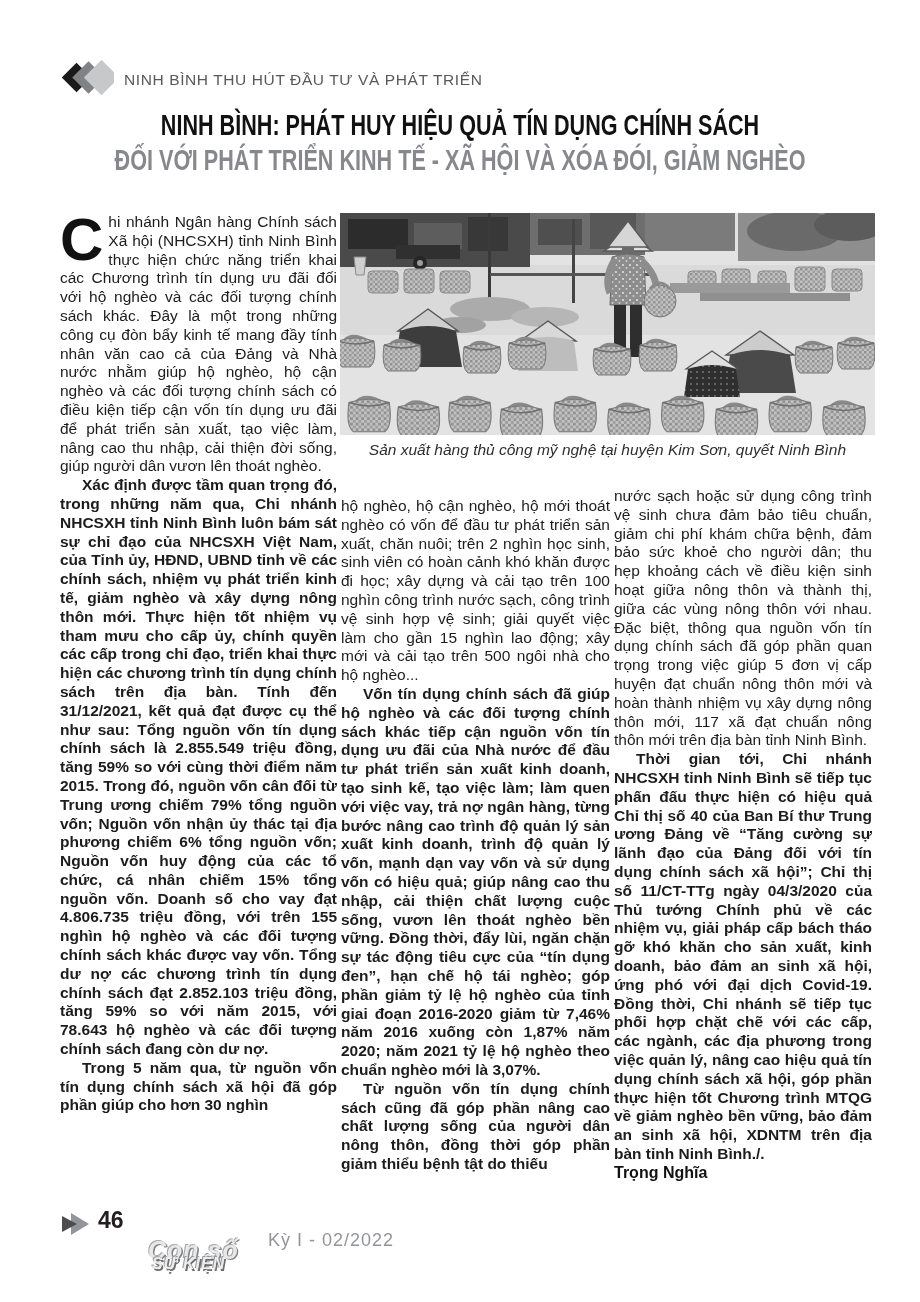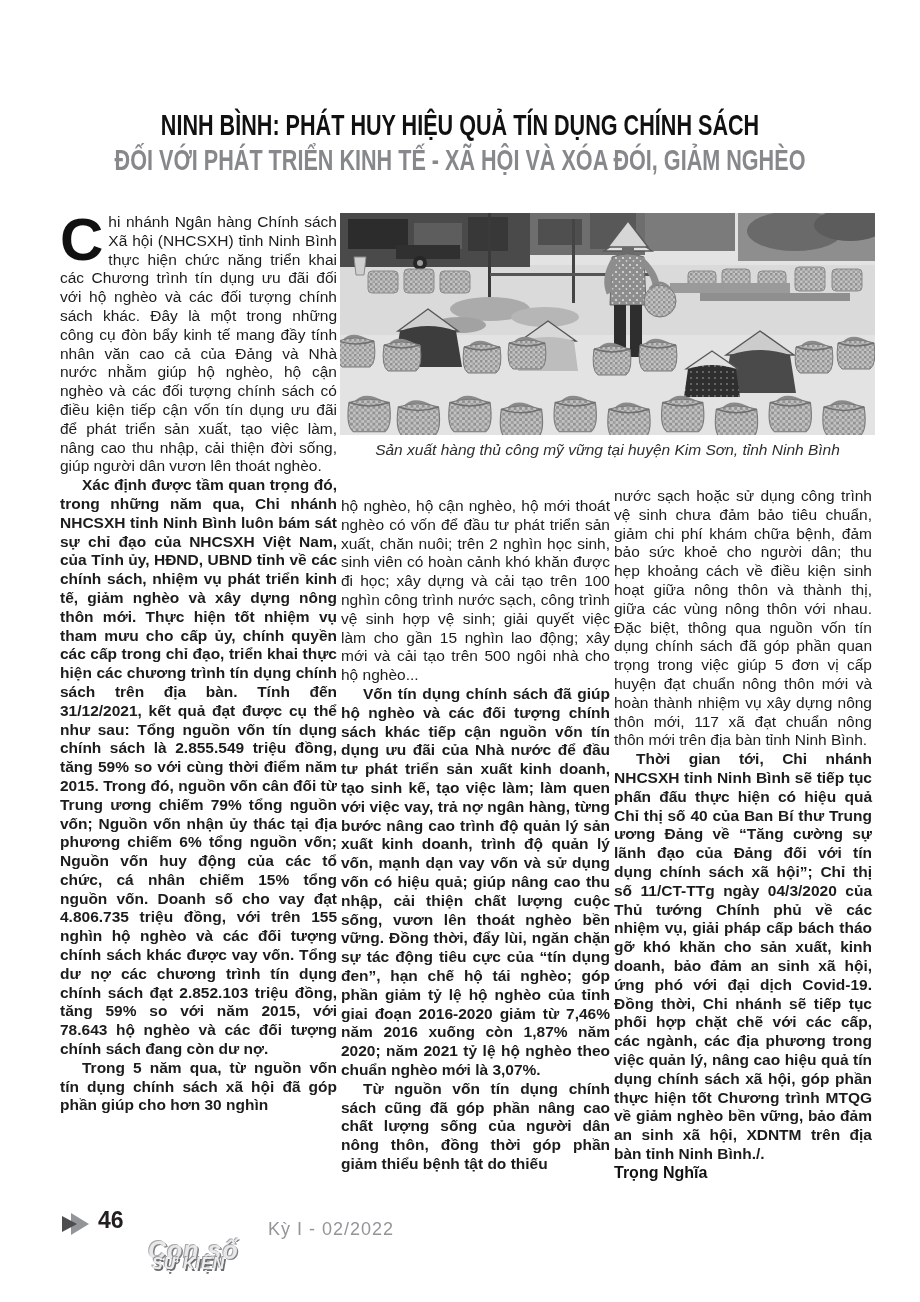--- a/index.html
+++ b/index.html
@@ -33,27 +33,37 @@
 
   
   .footer{position:absolute;left:62px;top:1203px;width:796px;height:52px;}
   .page-arrow{position:absolute;left:0;top:10px;}
   .page-num{position:absolute;left:36px;top:4px;font-size:23px;font-weight:bold;color:#231f20;}
   .logo{position:absolute;left:86px;top:-4px;font-style:italic;font-weight:bold;line-height:1;}
   .logo .l1{display:block;font-size:25px;color:#e8e8e8;letter-spacing:1px;
             text-shadow:1.4px 1.4px 0 #808285,-1px -1px 0 #a7a9ac;margin-top:39px;}
   .logo .l2{display:block;margin-top:-7px;padding-left:4px;font-size:16px;color:#ececec;letter-spacing:1px;
             text-shadow:1.6px 1.6px 0 #6d6e71,-1px -1px 0 #9a9c9e;}
-  .issue{position:absolute;left:206px;top:16px;font-size:18px;color:#939598;letter-spacing:1px;}
+  .issue{position:absolute;left:206px;top:27px;font-size:18px;color:#939598;letter-spacing:1px;}
 </style>
 </head>
 <body>
 
 <div class="page">
 
+  <div class="kicker">
+    <span>
+      <svg width="52" height="36" viewBox="0 0 52 36" aria-hidden="true">
+        <rect x="4" y="7" width="21" height="21" transform="rotate(45 14.5 17.5)" fill="#1a1a1a"></rect>
+        <rect x="15" y="6" width="23" height="23" transform="rotate(45 26.5 17.5)" fill="#808285"></rect>
+        <rect x="27" y="5" width="25" height="25" transform="rotate(45 39.5 17.5)" fill="#c7c8ca"></rect>
+      </svg>
+    </span>
+    <span class="kicker-text">NINH BÌNH THU HÚT ĐẦU TƯ VÀ PHÁT TRIỂN</span>
+  </div>
 
   <div class="title-line title-1">NINH BÌNH: PHÁT HUY HIỆU QUẢ TÍN DỤNG CHÍNH SÁCH</div>
   <div class="title-line title-2">ĐỐI VỚI PHÁT TRIỂN KINH TẾ - XÃ HỘI VÀ XÓA ĐÓI, GIẢM NGHÈO</div>
 
   <div class="photo">
     <svg width="535" height="222" viewBox="0 0 535 222" aria-hidden="true">
       <defs>
         <pattern id="weave" width="5" height="5" patternUnits="userSpaceOnUse">
           <rect width="5" height="5" fill="#c2c2c2"></rect>
           <rect width="2.5" height="2.5" fill="#929292"></rect>
@@ -163,21 +173,21 @@
         <use href="#bk" x="140" y="124"></use>
         <use href="#bk" x="188" y="118"></use>
         <use href="#bk" x="236" y="124"></use>
         <use href="#bk" x="284" y="118"></use>
         <use href="#bk" x="332" y="124"></use>
         <use href="#bk" x="380" y="118"></use>
         <use href="#bk" x="428" y="122"></use>
       </g>
     </svg>
   </div>
-  <div class="caption">Sản xuất hàng thủ công mỹ vững tại huyện Kim Sơn, tỉnh Ninh Bình</div>
+  <div class="caption">Sản xuất hàng thủ công mỹ nghệ tại huyện Kim Sơn, quyết Ninh Bình</div>
 
   <div class="col" id="col1">
     <p><span class="dropcap">C</span><span>hi nhánh Ngân hàng Chính sách Xã hội (NHCSXH) tỉnh Ninh Bình thực hiện chức năng triển khai các Chương trình tín dụng ưu đãi đối với hộ nghèo và các đối tượng chính sách khác. Đây là một trong những công cụ đòn bẩy kinh tế mang đầy tính nhân văn cao cả của Đảng và Nhà nước nhằm giúp hộ nghèo, hộ cận nghèo và các đối tượng chính sách có điều kiện tiếp cận vốn tín dụng ưu đãi để phát triển sản xuất, tạo việc làm, nâng cao thu nhập, cải thiện đời sống, giúp người dân vươn lên thoát nghèo.</span></p>
     <p class="indent">Xác định được tầm quan trọng đó, trong những năm qua, Chi nhánh NHCSXH tỉnh Ninh Bình luôn bám sát sự chỉ đạo của NHCSXH Việt Nam, của Tỉnh ủy, HĐND, UBND tỉnh về các chính sách, nhiệm vụ phát triển kinh tế, giảm nghèo và xây dựng nông thôn mới. Thực hiện tốt nhiệm vụ tham mưu cho cấp ủy, chính quyền các cấp trong chỉ đạo, triển khai thực hiện các chương trình tín dụng chính sách trên địa bàn. Tính đến 31/12/2021, kết quả đạt được cụ thể như sau: Tổng nguồn vốn tín dụng chính sách là 2.855.549 triệu đồng, tăng 59% so với cùng thời điểm năm 2015. Trong đó, nguồn vốn cân đối từ Trung ương chiếm 79% tổng nguồn vốn; Nguồn vốn nhận ủy thác tại địa phương chiếm 6% tổng nguồn vốn; Nguồn vốn huy động của các tổ chức, cá nhân chiếm 15% tổng nguồn vốn. Doanh số cho vay đạt 4.806.735 triệu đồng, với trên 155 nghìn hộ nghèo và các đối tượng chính sách khác được vay vốn. Tổng dư nợ các chương trình tín dụng chính sách đạt 2.852.103 triệu đồng, tăng 59% so với năm 2015, với 78.643 hộ nghèo và các đối tượng chính sách đang còn dư nợ.</p>
     <p class="indent">Trong 5 năm qua, từ nguồn vốn tín dụng chính sách xã hội đã góp phần giúp cho hơn 30 nghìn</p>
   </div>
 
   <div class="col" id="col2">
     <p>hộ nghèo, hộ cận nghèo, hộ mới thoát nghèo có vốn để đầu tư phát triển sản xuất, chăn nuôi; trên 2 nghìn học sinh, sinh viên có hoàn cảnh khó khăn được đi học; xây dựng và cải tạo trên 100 nghìn công trình nước sạch, công trình vệ sinh hợp vệ sinh; giải quyết việc làm cho gần 15 nghìn lao động; xây mới và cải tạo trên 500 ngôi nhà cho hộ nghèo...</p>
     <p class="indent">Vốn tín dụng chính sách đã giúp hộ nghèo và các đối tượng chính sách khác tiếp cận nguồn vốn tín dụng ưu đãi của Nhà nước để đầu tư phát triển sản xuất kinh doanh, tạo sinh kế, tạo việc làm; làm quen với việc vay, trả nợ ngân hàng, từng bước nâng cao trình độ quản lý sản xuất kinh doanh, trình độ quản lý vốn, mạnh dạn vay vốn và sử dụng vốn có hiệu quả; giúp nâng cao thu nhập, cải thiện chất lượng cuộc sống, vươn lên thoát nghèo bền vững. Đồng thời, đẩy lùi, ngăn chặn sự tác động tiêu cực của “tín dụng đen”, hạn chế hộ tái nghèo; góp phần giảm tỷ lệ hộ nghèo của tỉnh giai đoạn 2016-2020 giảm từ 7,46% năm 2016 xuống còn 1,87% năm 2020; năm 2021 tỷ lệ hộ nghèo theo chuẩn nghèo mới là 3,07%.</p>

